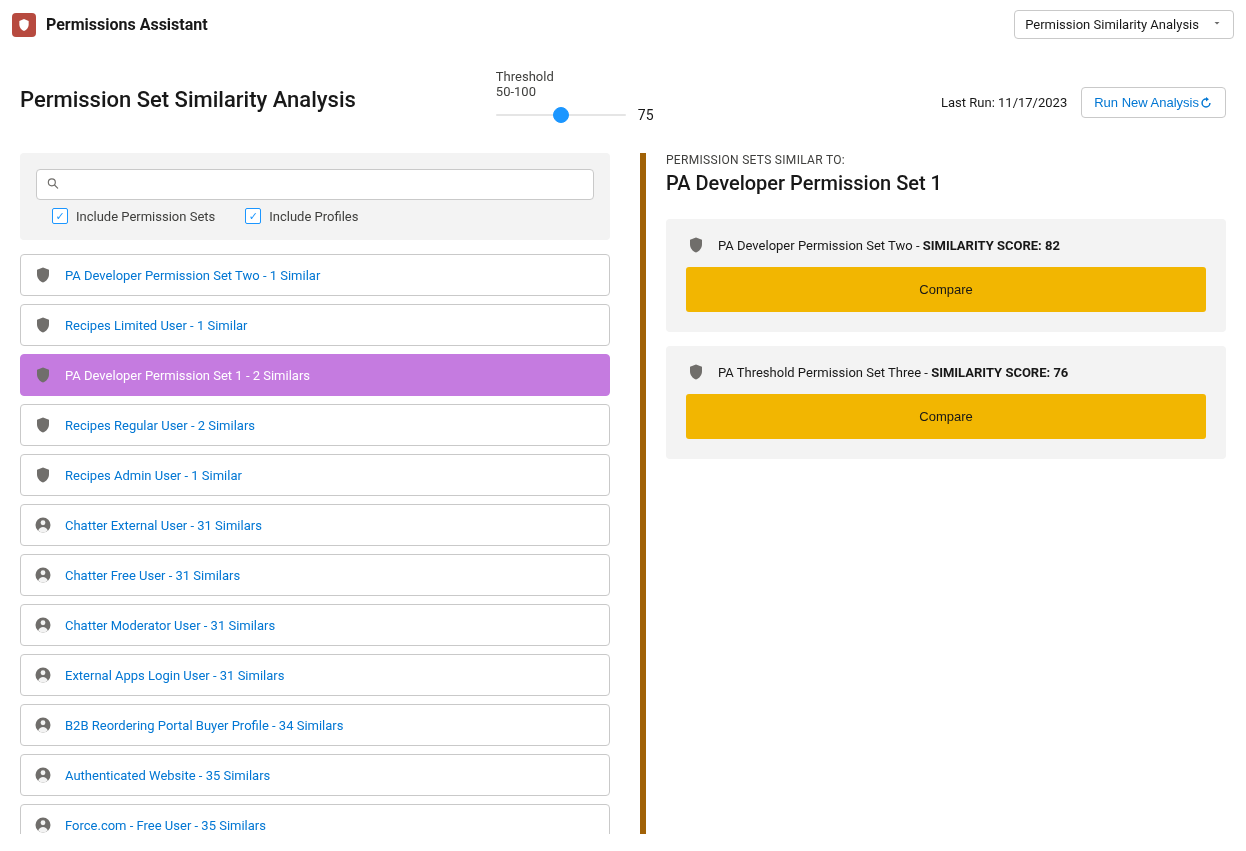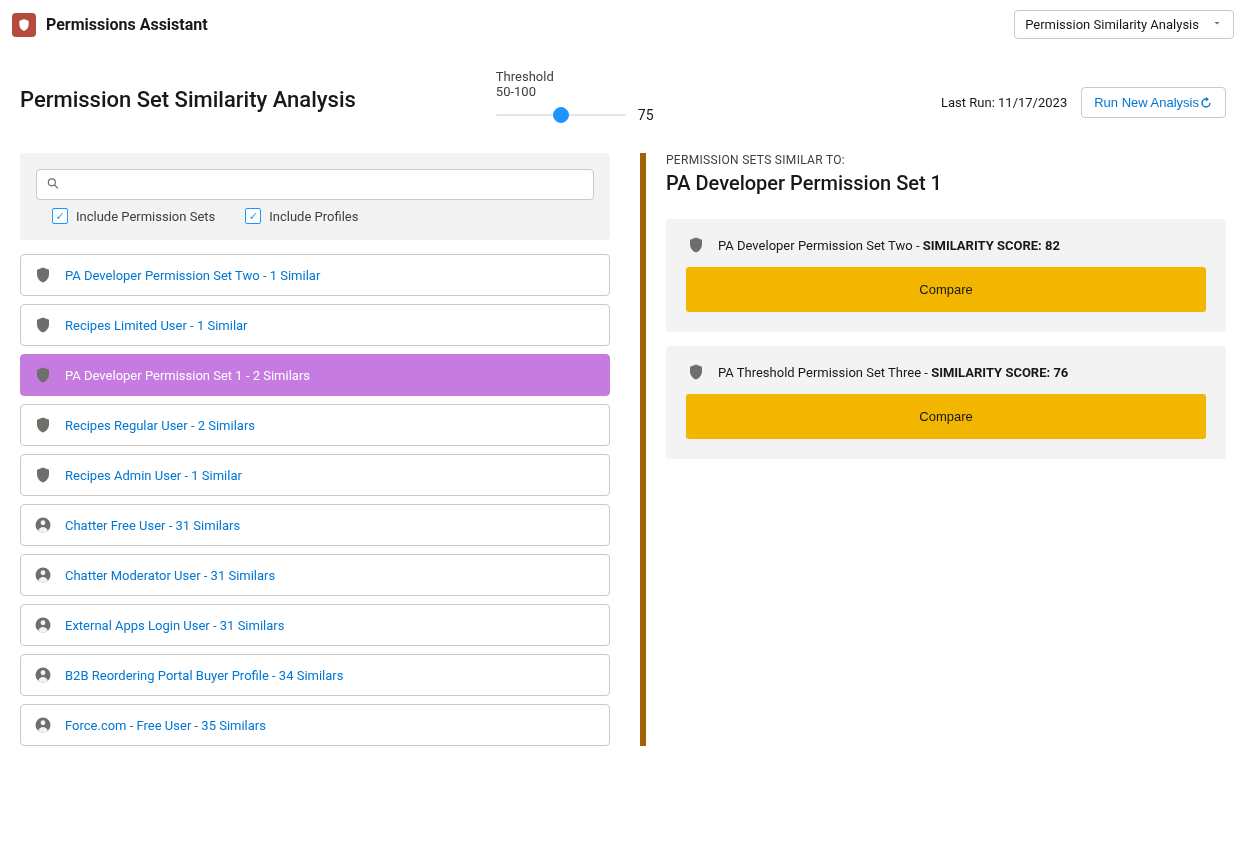--- a/index.html
+++ b/index.html
@@ -417,20 +417,28 @@
             </svg>
           </span>
           <span>Recipes Admin User - 1 Similar</span>
         </div>
         <div class="list-item">
           <span class="item-icon">
             <svg width="18" height="18">
               <use href="#svg-user"></use>
             </svg>
           </span>
+          <span>Chatter External User - 31 Similars</span>
+        </div>
+        <div class="list-item">
+          <span class="item-icon">
+            <svg width="18" height="18">
+              <use href="#svg-user"></use>
+            </svg>
+          </span>
           <span>Chatter Free User - 31 Similars</span>
         </div>
         <div class="list-item">
           <span class="item-icon">
             <svg width="18" height="18">
               <use href="#svg-user"></use>
             </svg>
           </span>
           <span>Chatter Moderator User - 31 Similars</span>
         </div>
@@ -442,20 +450,28 @@
           </span>
           <span>External Apps Login User - 31 Similars</span>
         </div>
         <div class="list-item">
           <span class="item-icon">
             <svg width="18" height="18">
               <use href="#svg-user"></use>
             </svg>
           </span>
           <span>B2B Reordering Portal Buyer Profile - 34 Similars</span>
+        </div>
+        <div class="list-item">
+          <span class="item-icon">
+            <svg width="18" height="18">
+              <use href="#svg-user"></use>
+            </svg>
+          </span>
+          <span>Authenticated Website - 35 Similars</span>
         </div>
         <div class="list-item">
           <span class="item-icon">
             <svg width="18" height="18">
               <use href="#svg-user"></use>
             </svg>
           </span>
           <span>Force.com - Free User - 35 Similars</span>
         </div>
       </div>

